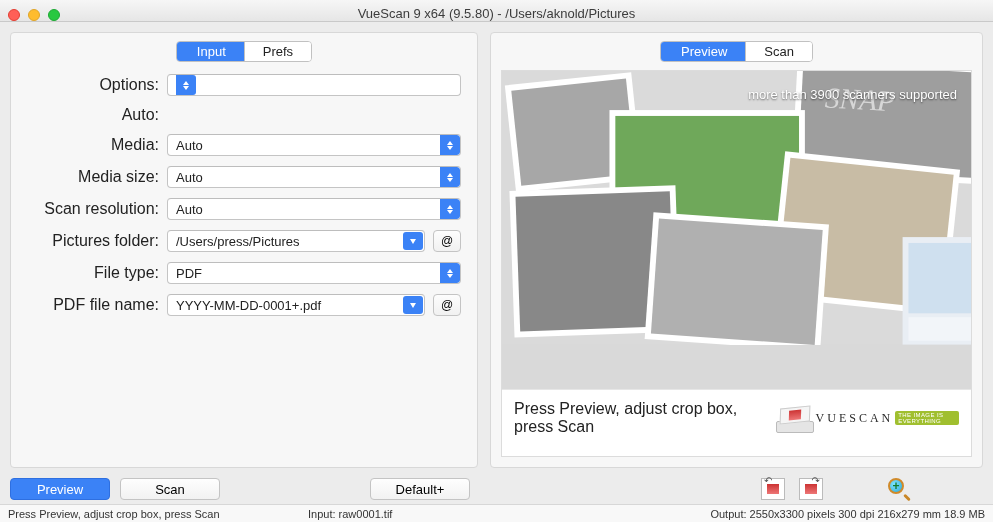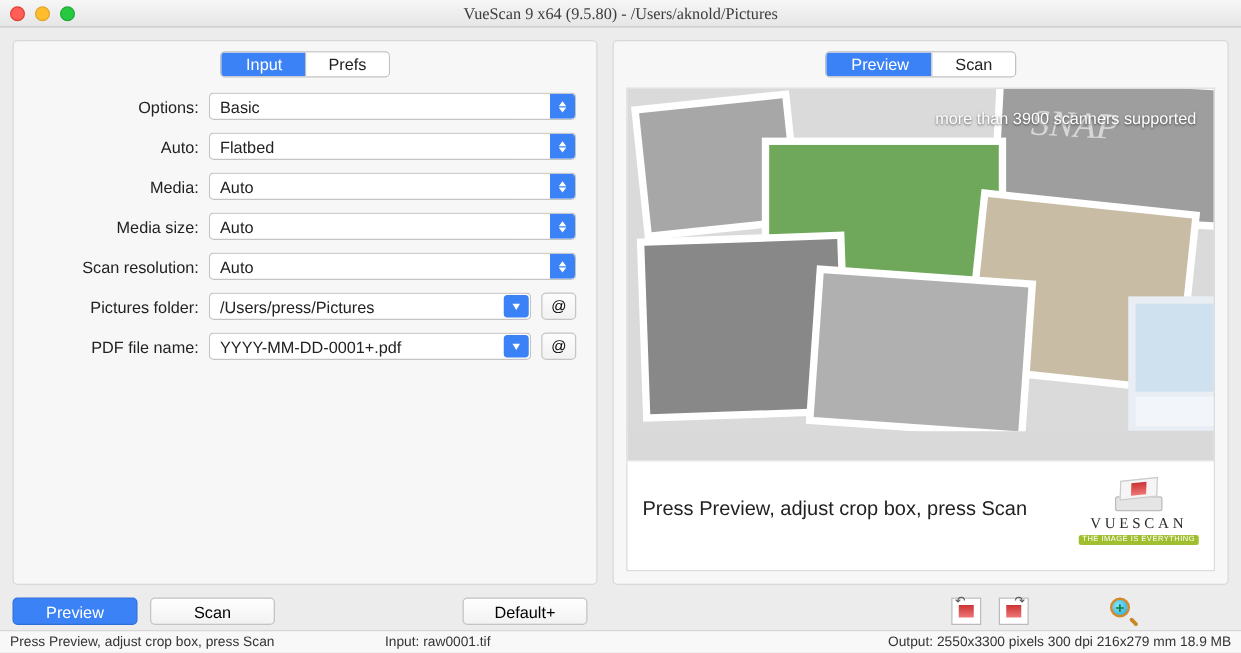--- a/index.html
+++ b/index.html
@@ -10,24 +10,23 @@
     background: #ececec;
     color: #222;
     display: flex;
     flex-direction: column;
   }
   .titlebar {
     height: 22px;
     background: linear-gradient(#f6f6f6, #e6e6e6);
     border-bottom: 1px solid #c9c9c9;
     display: flex;
-    align-items: center;
+    align-items: flex-end;
     padding: 0 8px;
     position: relative;
-    font-family: Liberation Serif, serif;
   }
   .traffic { display: flex; gap: 8px; }
   .dot { width: 12px; height: 12px; border-radius: 50%; }
   .dot.red { background: #ff5f57; border: 0.5px solid #e33e32; }
   .dot.yellow { background: #febc2e; border: 0.5px solid #e0a528; }
   .dot.green { background: #28c840; border: 0.5px solid #1ea934; }
   .title {
     position: absolute; left: 0; right: 0; text-align: center;
     font-size: 13px; color: #3c3c3c;
     pointer-events: none;
@@ -69,21 +68,21 @@
   }
   .form {
     padding: 4px 16px 0 8px;
   }
   .row {
     display: flex; align-items: center; gap: 8px;
     margin-bottom: 10px;
   }
   .row label {
     width: 140px; text-align: right;
-    font-size: 13px; color: #222;
+    font-size: 16px; color: #222;
     white-space: nowrap;
   }
   .select {
     flex: 1;
     height: 22px;
     border: 1px solid #c4c4c4;
     border-top-color: #bdbdbd;
     border-radius: 4px;
     background: #fff;
     display: flex; align-items: center;
@@ -141,21 +140,21 @@
     position:absolute; top:16px; right:14px; color:#fff;
     font-size:13px; text-shadow:0 1px 2px rgba(0,0,0,0.6);
     font-weight:400;
   }
   .hint {
     padding: 10px 12px 20px 12px;
     font-size: 16px; color:#222;
     display:flex; align-items:center; justify-content:space-between;
   }
   .logo {
-    display:flex; flex-direction:column; align-items:center;
+    display:flex; flex-direction:row; align-items:center;
     font-size:9px; gap:2px;
   }
   .logo .scanner {
     width:38px; height:30px;
     display:flex; flex-direction:column; align-items:center; justify-content:flex-end;
   }
   .logo .scanner .bed {
     width:38px; height:12px; background:#e5e5e5; border:1px solid #bbb;
     border-radius:2px;
   }
@@ -241,37 +240,29 @@
       <div class="seg">
         <button class="active-blue">Input</button>
         <button>Prefs</button>
       </div>
     </div>
     <div class="form">
 
       <div class="row">
         <label>Options:</label>
         <div class="select">
-          <span class="val">Basic</span>
           <span class="cap">
               <span class="up"></span>
               <span class="dn"></span>
             </span>
         </div>
       </div>
 
       <div class="row">
         <label>Auto:</label>
-        <div class="select">
-          <span class="val">Flatbed</span>
-          <span class="cap">
-              <span class="up"></span>
-              <span class="dn"></span>
-            </span>
-        </div>
       </div>
 
       <div class="row">
         <label>Media:</label>
         <div class="select">
           <span class="val">Auto</span>
           <span class="cap">
               <span class="up"></span>
               <span class="dn"></span>
             </span>
@@ -304,20 +295,30 @@
         <label>Pictures folder:</label>
         <div class="select editable">
           <span class="val">/Users/press/Pictures</span>
           <span class="cap">
               <span class="dn"></span>
             </span>
         </div>
         <button class="at-btn">@</button>
       </div>
 
+      <div class="row">
+        <label>File type:</label>
+        <div class="select">
+          <span class="val">PDF</span>
+          <span class="cap">
+              <span class="up"></span>
+              <span class="dn"></span>
+            </span>
+        </div>
+      </div>
 
       <div class="row">
         <label>PDF file name:</label>
         <div class="select editable">
           <span class="val">YYYY-MM-DD-0001+.pdf</span>
           <span class="cap">
               <span class="dn"></span>
             </span>
         </div>
         <button class="at-btn">@</button>

